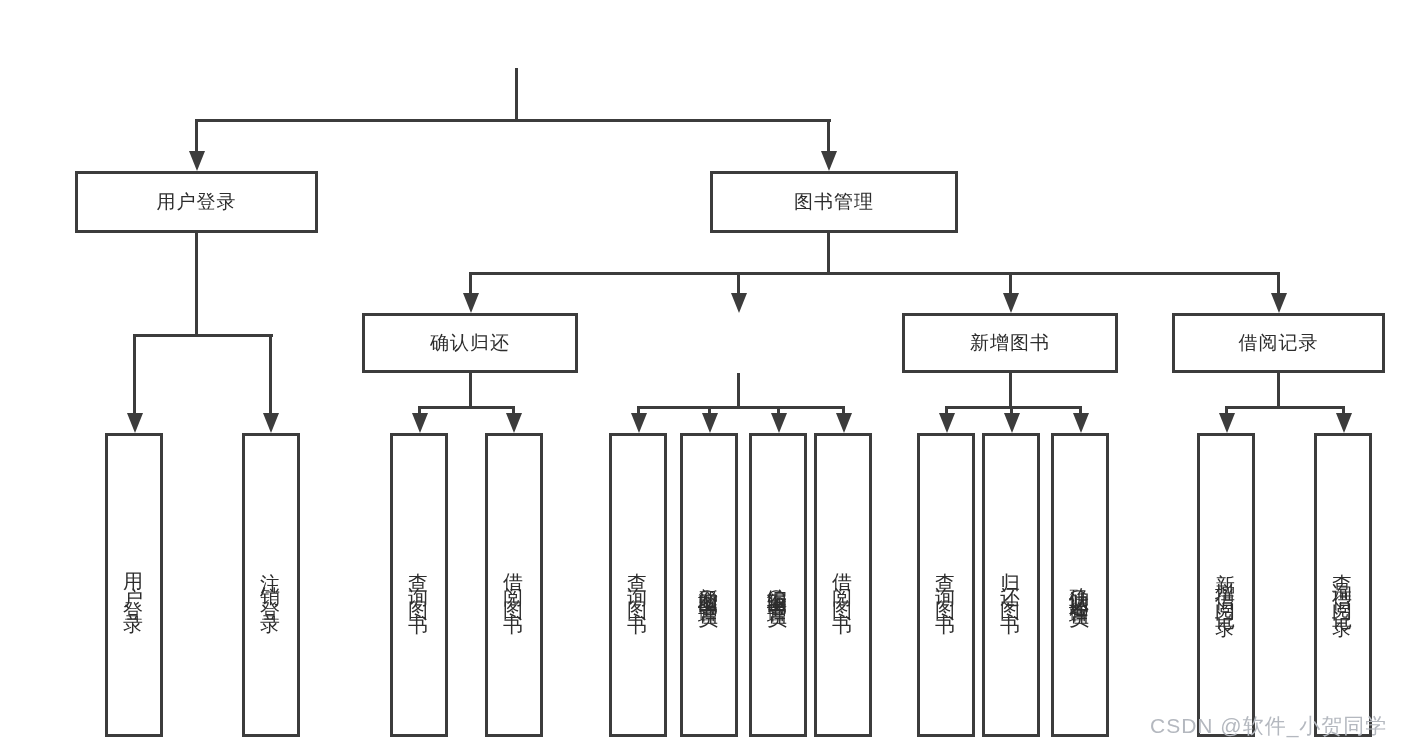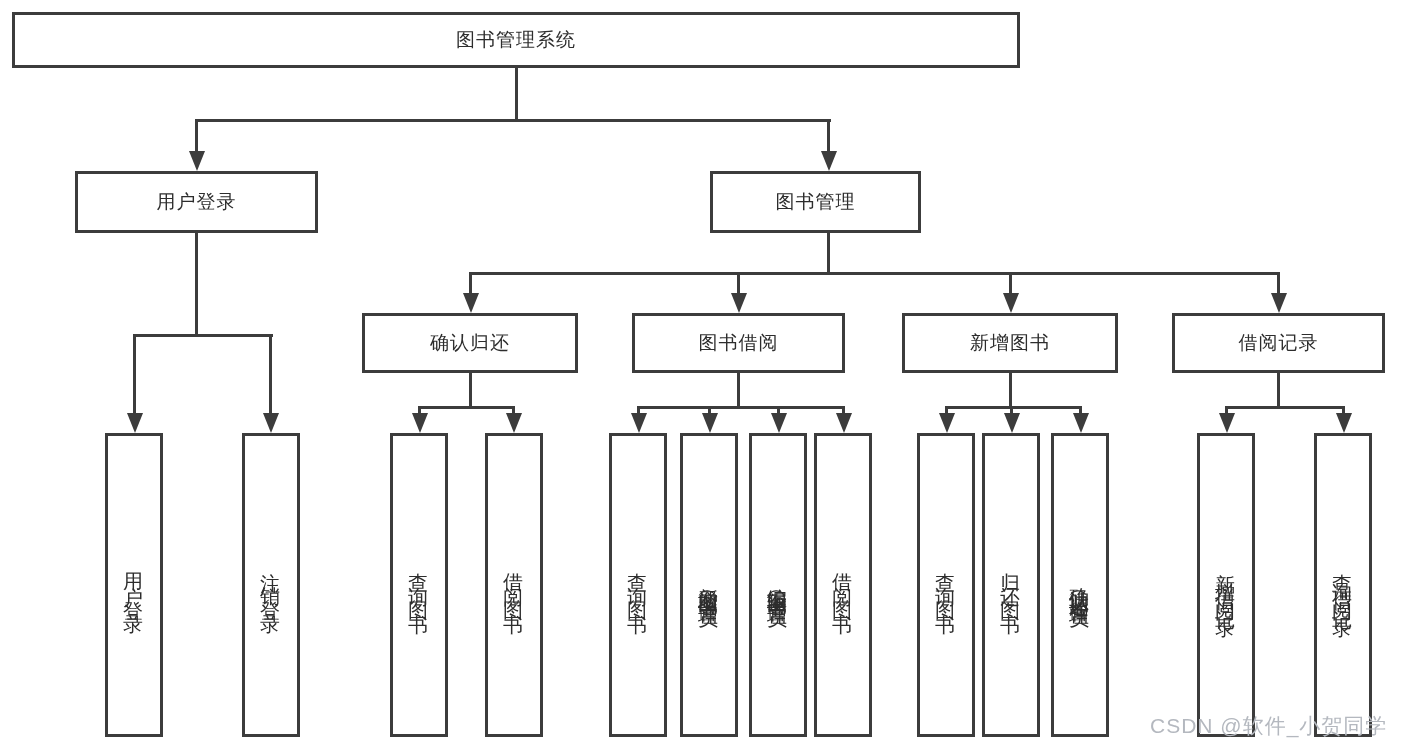--- a/index.html
+++ b/index.html
@@ -34,27 +34,25 @@
   .sp9{letter-spacing:3px;}
 
   .watermark{position:absolute;left:1150px;top:712px;font-size:21px;
              color:#b4b8bf;z-index:10;white-space:nowrap;letter-spacing:1px;}
 </style>
 </head>
 <body>
 
 <div id="canvas">
 
-  <div class="node root">图书管理系统</div>
 
   <div class="node lvl2" style="left:75px;width:243px;">用户登录</div>
-  <div class="node lvl2" style="left:710px;width:211px;">图书管理</div>
+  <div class="node lvl2" style="left:710px;width:248px;">图书管理</div>
 
   <div class="node lvl3" style="left:362px;width:216px;">确认归还</div>
-  <div class="node lvl3" style="left:632px;width:213px;">图书借阅</div>
   <div class="node lvl3" style="left:902px;width:216px;">新增图书</div>
   <div class="node lvl3" style="left:1172px;width:213px;">借阅记录</div>
 
   <div class="vnode sp4" style="left:105px;">用户登录</div>
   <div class="vnode sp4" style="left:242px;">注销登录</div>
 
   <div class="vnode sp4" style="left:390px;">查询图书</div>
   <div class="vnode sp4" style="left:485px;">借阅图书</div>
 
   <div class="vnode sp4" style="left:609px;">查询图书</div>

